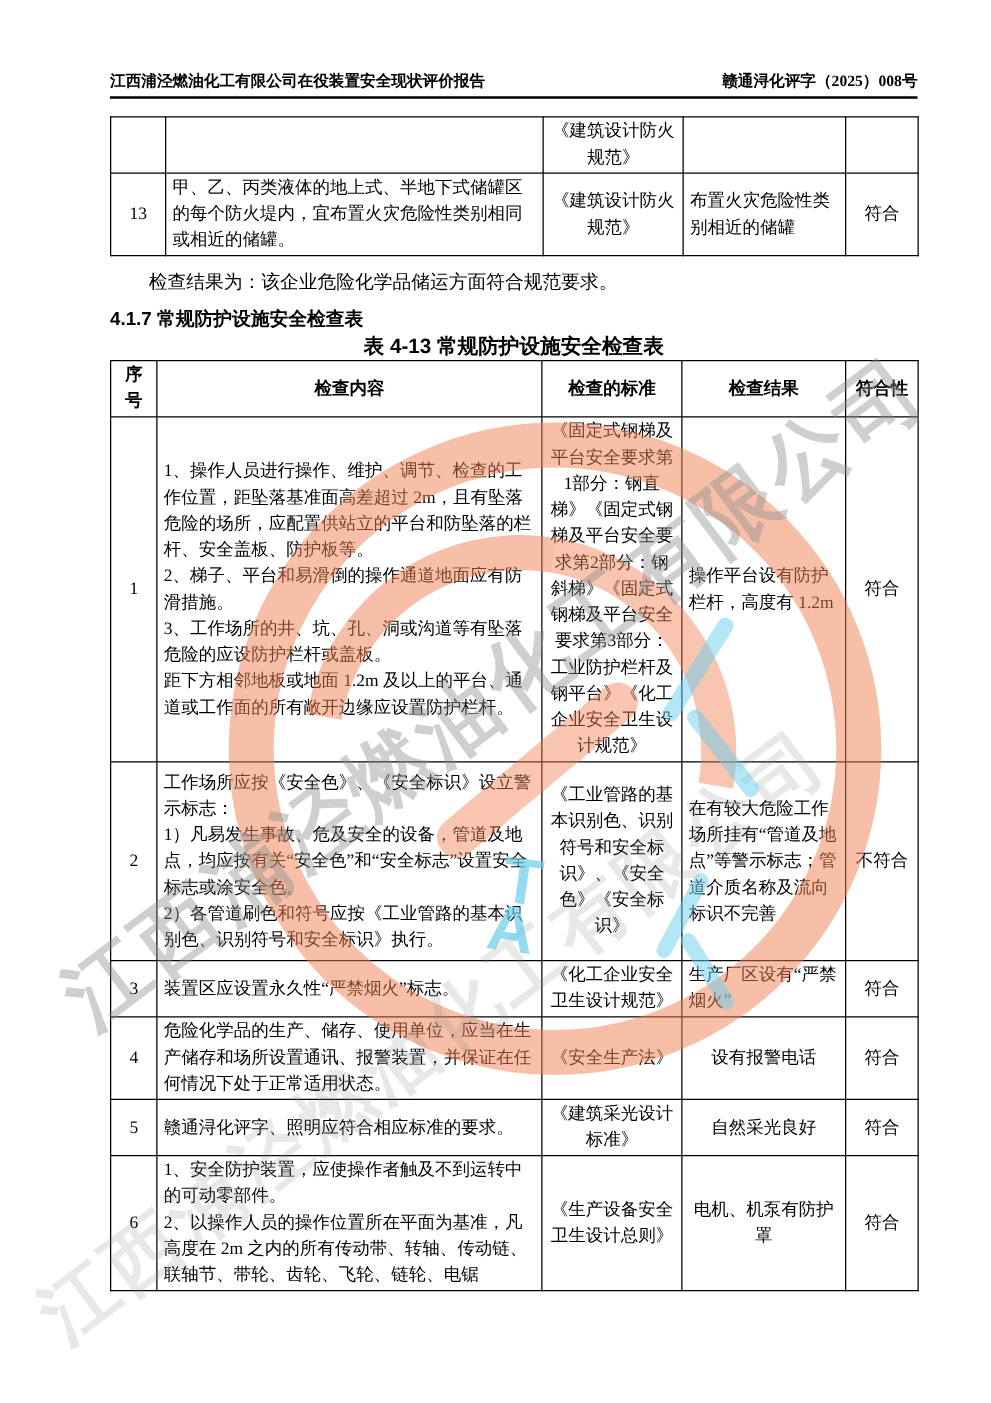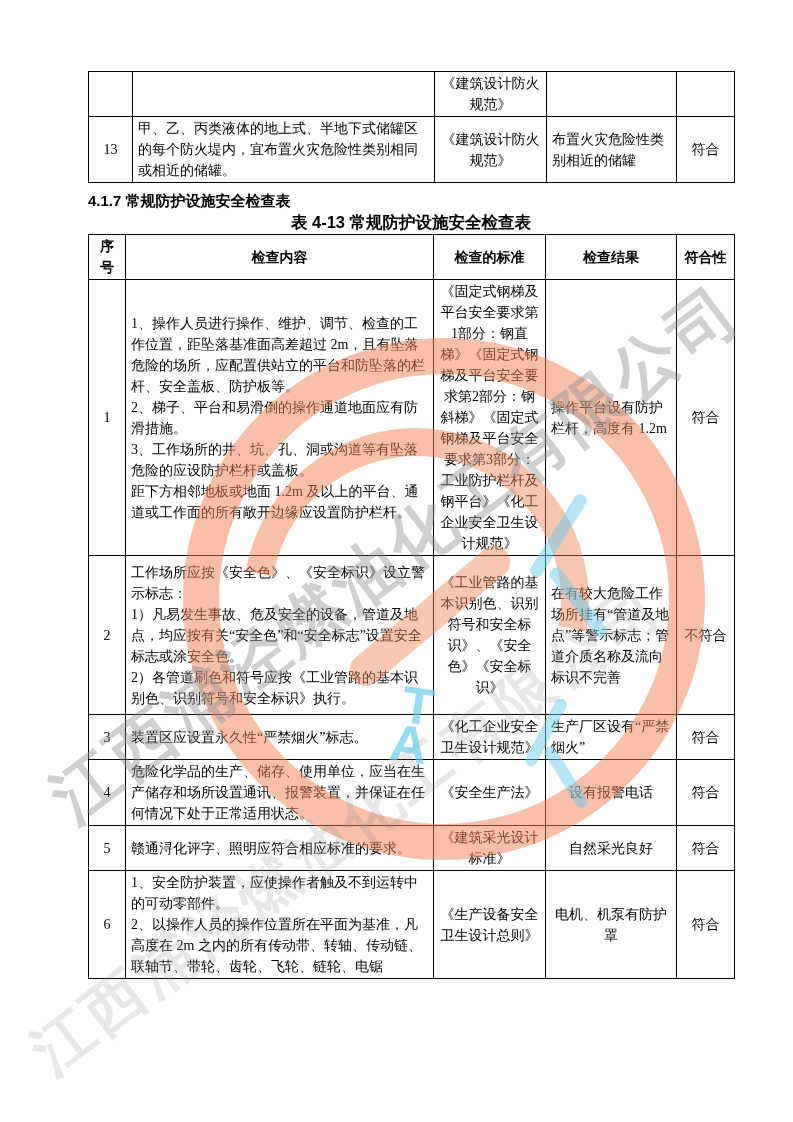--- a/index.html
+++ b/index.html
@@ -45,20 +45,24 @@
   .wm-s3{left:540px;top:695px;width:12px;height:75px;transform:rotate(28deg);}
   .wm-s4{left:560px;top:742px;width:12px;height:70px;transform:rotate(-32deg);}
 </style>
 </head>
 <body>
 
 <div class="page">
 
   <div class="content">
 
+    <div class="doc-header">
+      <span>江西浦泾燃油化工有限公司在役装置安全现状评价报告</span>
+      <span>赣通浔化评字（2025）008号</span>
+    </div>
 
     <table class="t-top">
       <colgroup>
           <col style="width:44px">
           <col style="width:302px">
           <col style="width:112px">
           <col style="width:130px">
           <col style="width:58px">
         </colgroup>
       <tbody>
@@ -72,20 +76,21 @@
       <tr style="height:64px">
         <td class="c">13</td>
         <td class="pre">甲、乙、丙类液体的地上式、半地下式储罐区的每个防火堤内，宜布置火灾危险性类别相同或相近的储罐。</td>
         <td class="c">《建筑设计防火规范》</td>
         <td>布置火灾危险性类别相近的储罐</td>
         <td class="c">符合</td>
       </tr>
     </tbody>
       </table>
 
+    <p class="para">检查结果为：该企业危险化学品储运方面符合规范要求。</p>
 
     <div class="h3">4.1.7 常规防护设施安全检查表</div>
 
     <div class="ttitle">表 4-13 常规防护设施安全检查表</div>
 
     <table class="t-main">
       <colgroup>
           <col style="width:37px">
           <col style="width:308px">
           <col style="width:112px">

